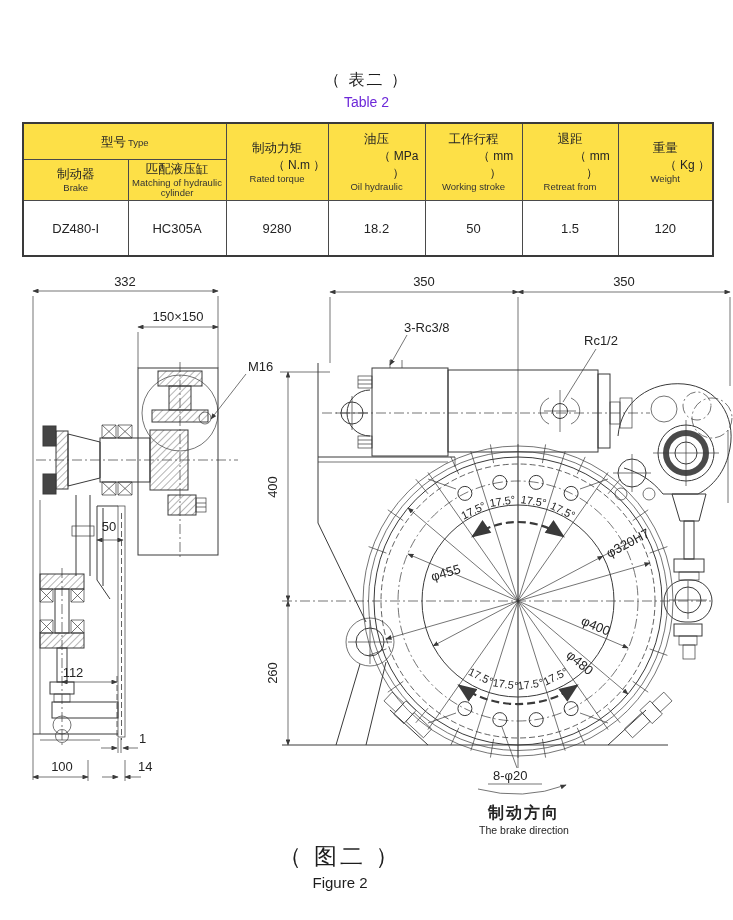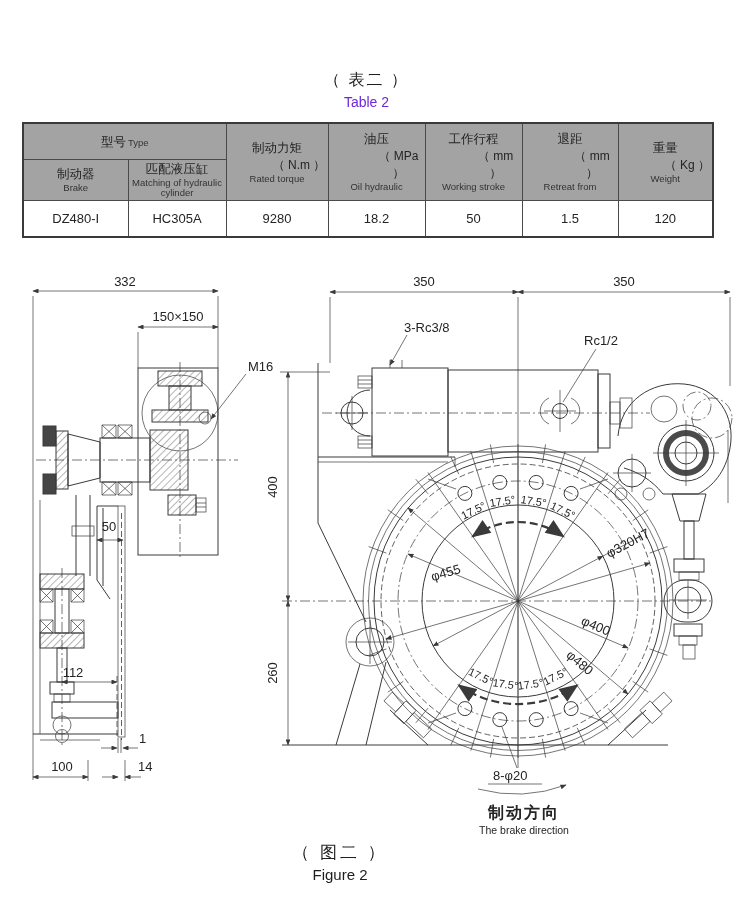--- a/index.html
+++ b/index.html
@@ -15,29 +15,29 @@
   .t-cn{font-size:16px;letter-spacing:2px;color:#1d1d1d;}
   .t-en{font-size:14px;margin-top:3px;color:#6d28d9;}
   table.params{
     position:absolute;left:22px;top:122px;width:690px;
     border-collapse:collapse;table-layout:fixed;
     border:2px solid #3a3a3a;
   }
   table.params td{
     border:1px solid #4a4a4a;text-align:center;vertical-align:middle;padding:1px 2px;
   }
-  tr.hr1 td,tr.hr2 td{background:#a3a3a3;}
-  tr.hr1{height:36px;} tr.hr2{height:36px;} tr.drow{height:36px;}
+  tr.hr1 td,tr.hr2 td{background:#fde047;}
+  tr.hr1{height:36px;} tr.hr2{height:36px;} tr.drow{height:55px;}
   .cn{font-size:12.5px;color:#242424;}
   .unit{font-size:12px;color:#242424;padding-left:44px;}
   .en{font-size:9.5px;color:#333;line-height:1.15;}
   .sup{font-size:9.5px;color:#333;margin-left:2px;}
   tr.drow td{font-size:13px;background:#fff;color:#242424;}
   .fig-caption{position:absolute;top:841px;left:255px;width:170px;text-align:center;}
-  .f-cn{font-size:17px;letter-spacing:3px;color:#1d1d1d;}
+  .f-cn{font-size:23px;letter-spacing:3px;color:#1d1d1d;}
   .f-en{font-size:15px;margin-top:2px;color:#1d1d1d;}
   svg.fig{position:absolute;left:0;top:268px;}
   svg .ln{stroke:#3a3a3a;stroke-width:1;fill:none;}
   svg .thin{stroke:#3a3a3a;stroke-width:0.7;fill:none;}
   svg .thick{stroke:#3a3a3a;stroke-width:2.2;fill:none;}
   svg .dsh{stroke:#3a3a3a;stroke-width:0.8;fill:none;stroke-dasharray:6,3;}
   svg .cl{stroke:#3a3a3a;stroke-width:0.7;fill:none;stroke-dasharray:10,3,2,3;}
   svg .hatched{fill:url(#hatch);stroke:#3a3a3a;stroke-width:1;}
   svg .dark{fill:#454545;stroke:#3a3a3a;stroke-width:1;}
   svg .ring{stroke:#4a4a4a;stroke-width:6;fill:none;}

